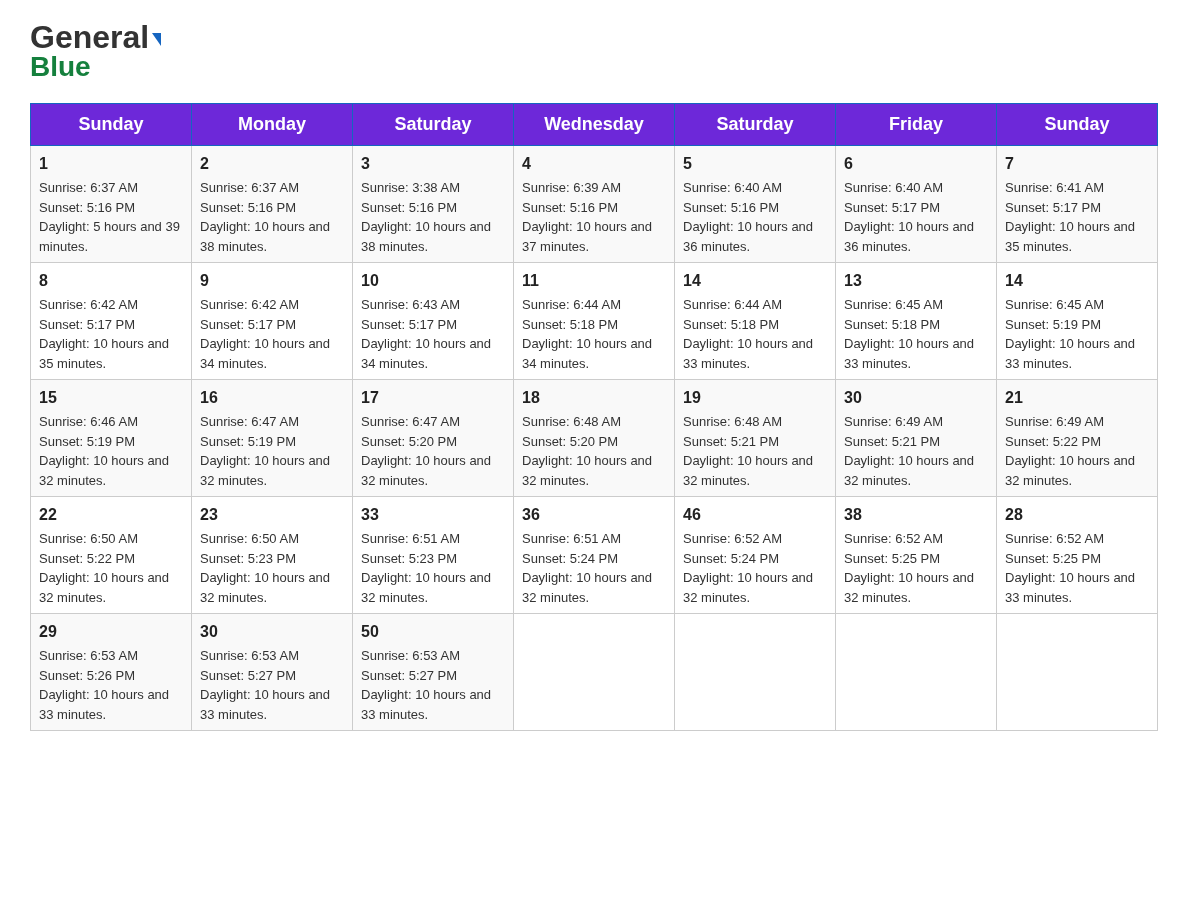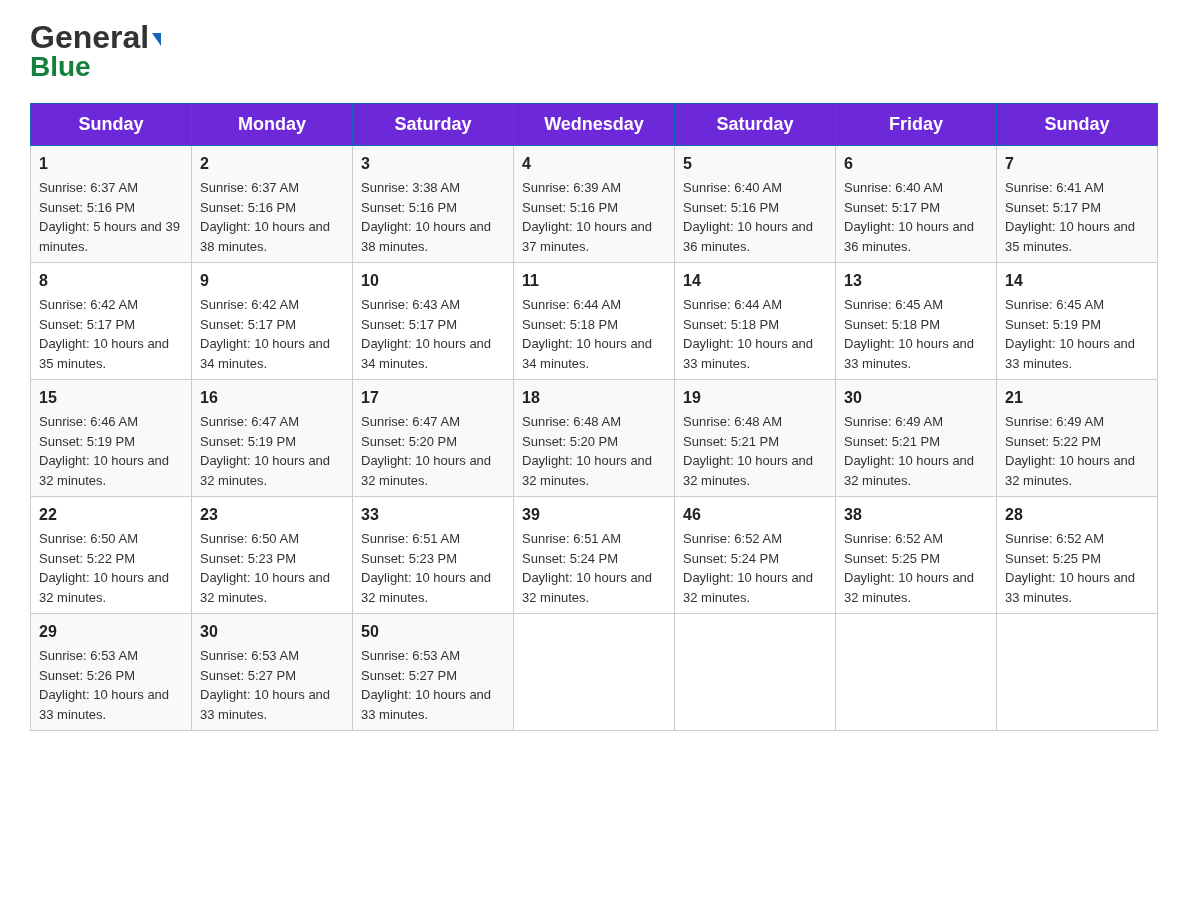--- a/index.html
+++ b/index.html
@@ -146,21 +146,21 @@
         <td><span class="day-num">17</span><span>Sunrise: 6:47 AM</span><br><span>Sunset: 5:20 PM</span><br><span>Daylight: 10 hours and 32 minutes.</span></td>
         <td><span class="day-num">18</span><span>Sunrise: 6:48 AM</span><br><span>Sunset: 5:20 PM</span><br><span>Daylight: 10 hours and 32 minutes.</span></td>
         <td><span class="day-num">19</span><span>Sunrise: 6:48 AM</span><br><span>Sunset: 5:21 PM</span><br><span>Daylight: 10 hours and 32 minutes.</span></td>
         <td><span class="day-num">30</span><span>Sunrise: 6:49 AM</span><br><span>Sunset: 5:21 PM</span><br><span>Daylight: 10 hours and 32 minutes.</span></td>
         <td><span class="day-num">21</span><span>Sunrise: 6:49 AM</span><br><span>Sunset: 5:22 PM</span><br><span>Daylight: 10 hours and 32 minutes.</span></td>
       </tr>
       <tr>
         <td><span class="day-num">22</span><span>Sunrise: 6:50 AM</span><br><span>Sunset: 5:22 PM</span><br><span>Daylight: 10 hours and 32 minutes.</span></td>
         <td><span class="day-num">23</span><span>Sunrise: 6:50 AM</span><br><span>Sunset: 5:23 PM</span><br><span>Daylight: 10 hours and 32 minutes.</span></td>
         <td><span class="day-num">33</span><span>Sunrise: 6:51 AM</span><br><span>Sunset: 5:23 PM</span><br><span>Daylight: 10 hours and 32 minutes.</span></td>
-        <td><span class="day-num">39</span><span>Sunrise: 6:51 AM</span><br><span>Sunset: 5:24 PM</span><br><span>Daylight: 10 hours and 32 minutes.</span></td>
+        <td><span class="day-num">36</span><span>Sunrise: 6:51 AM</span><br><span>Sunset: 5:24 PM</span><br><span>Daylight: 10 hours and 32 minutes.</span></td>
         <td><span class="day-num">46</span><span>Sunrise: 6:52 AM</span><br><span>Sunset: 5:24 PM</span><br><span>Daylight: 10 hours and 32 minutes.</span></td>
         <td><span class="day-num">38</span><span>Sunrise: 6:52 AM</span><br><span>Sunset: 5:25 PM</span><br><span>Daylight: 10 hours and 32 minutes.</span></td>
         <td><span class="day-num">28</span><span>Sunrise: 6:52 AM</span><br><span>Sunset: 5:25 PM</span><br><span>Daylight: 10 hours and 33 minutes.</span></td>
       </tr>
       <tr>
         <td><span class="day-num">29</span><span>Sunrise: 6:53 AM</span><br><span>Sunset: 5:26 PM</span><br><span>Daylight: 10 hours and 33 minutes.</span></td>
         <td><span class="day-num">30</span><span>Sunrise: 6:53 AM</span><br><span>Sunset: 5:27 PM</span><br><span>Daylight: 10 hours and 33 minutes.</span></td>
         <td><span class="day-num">50</span><span>Sunrise: 6:53 AM</span><br><span>Sunset: 5:27 PM</span><br><span>Daylight: 10 hours and 33 minutes.</span></td>
         <td class="empty"></td>
         <td class="empty"></td>

